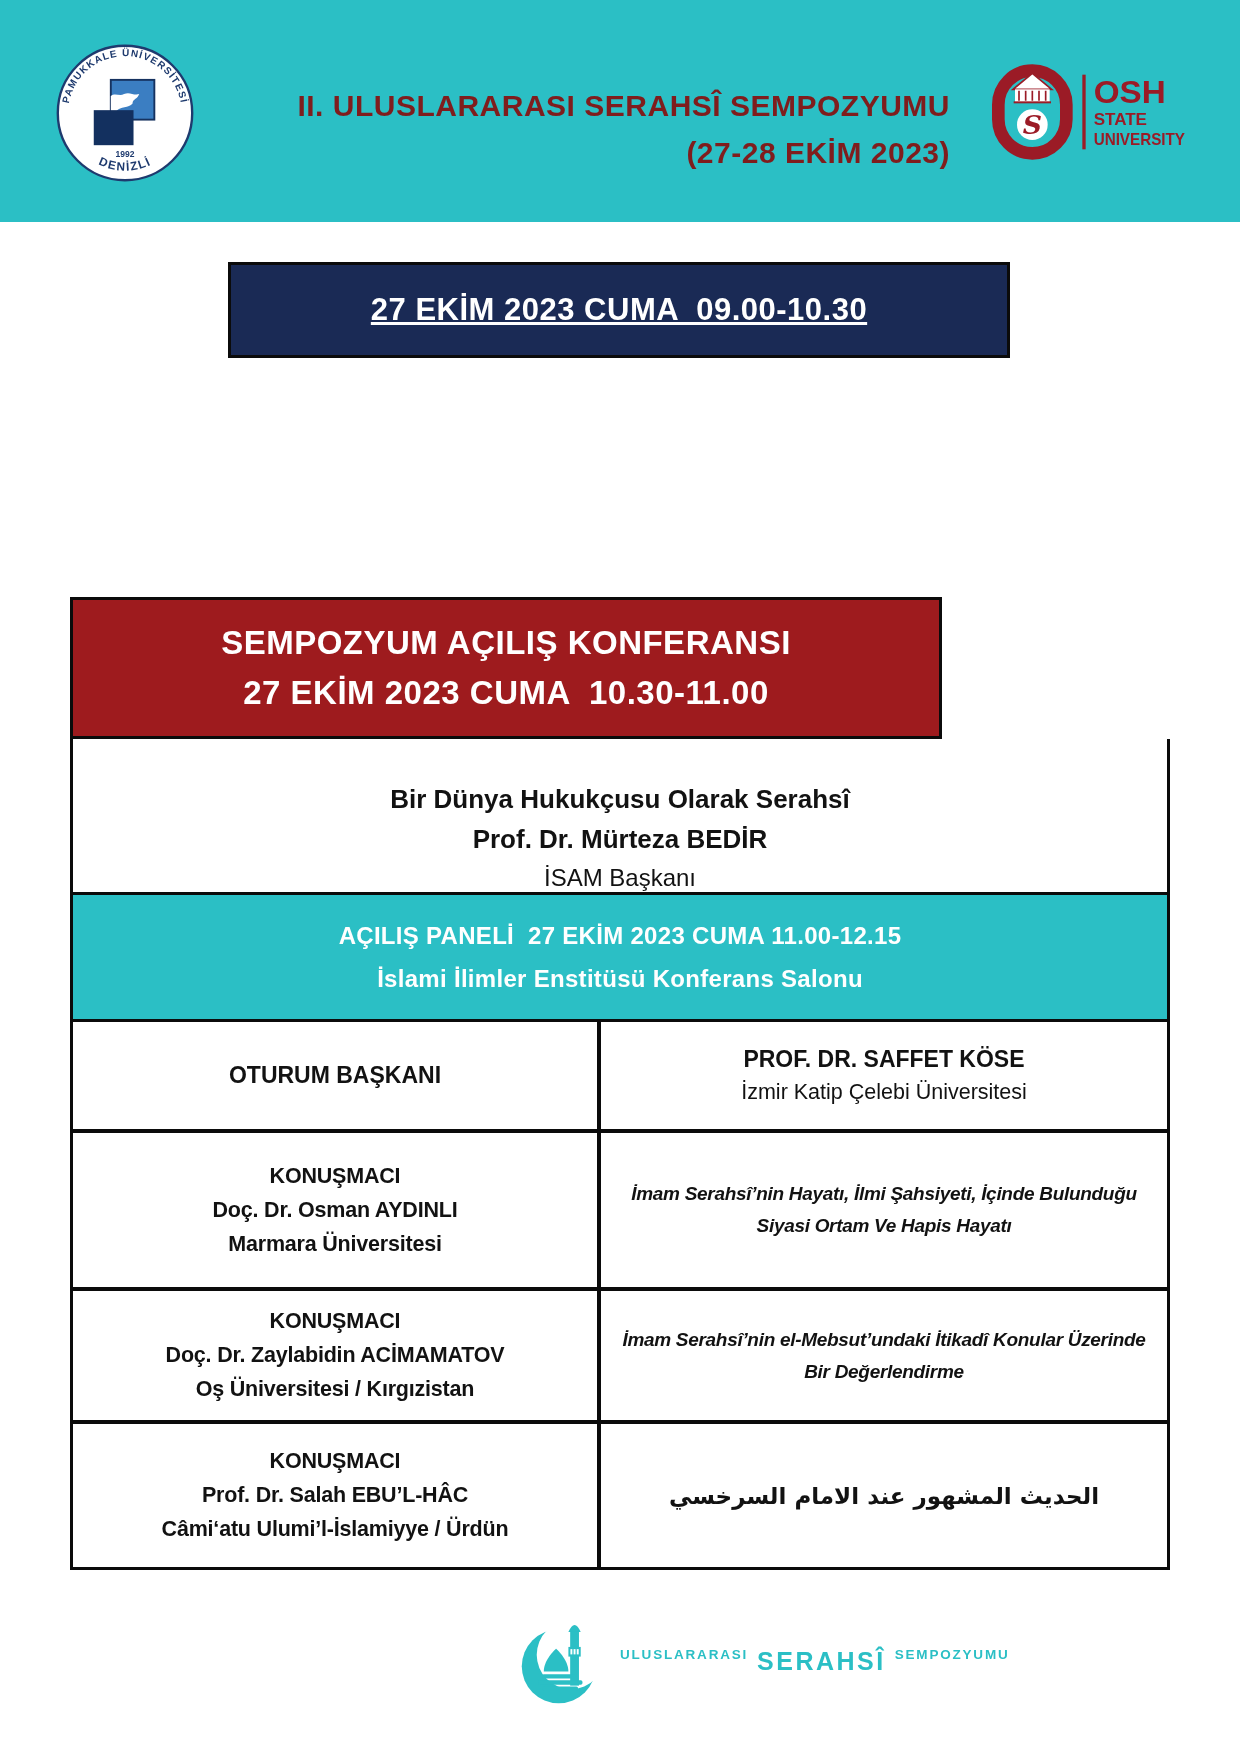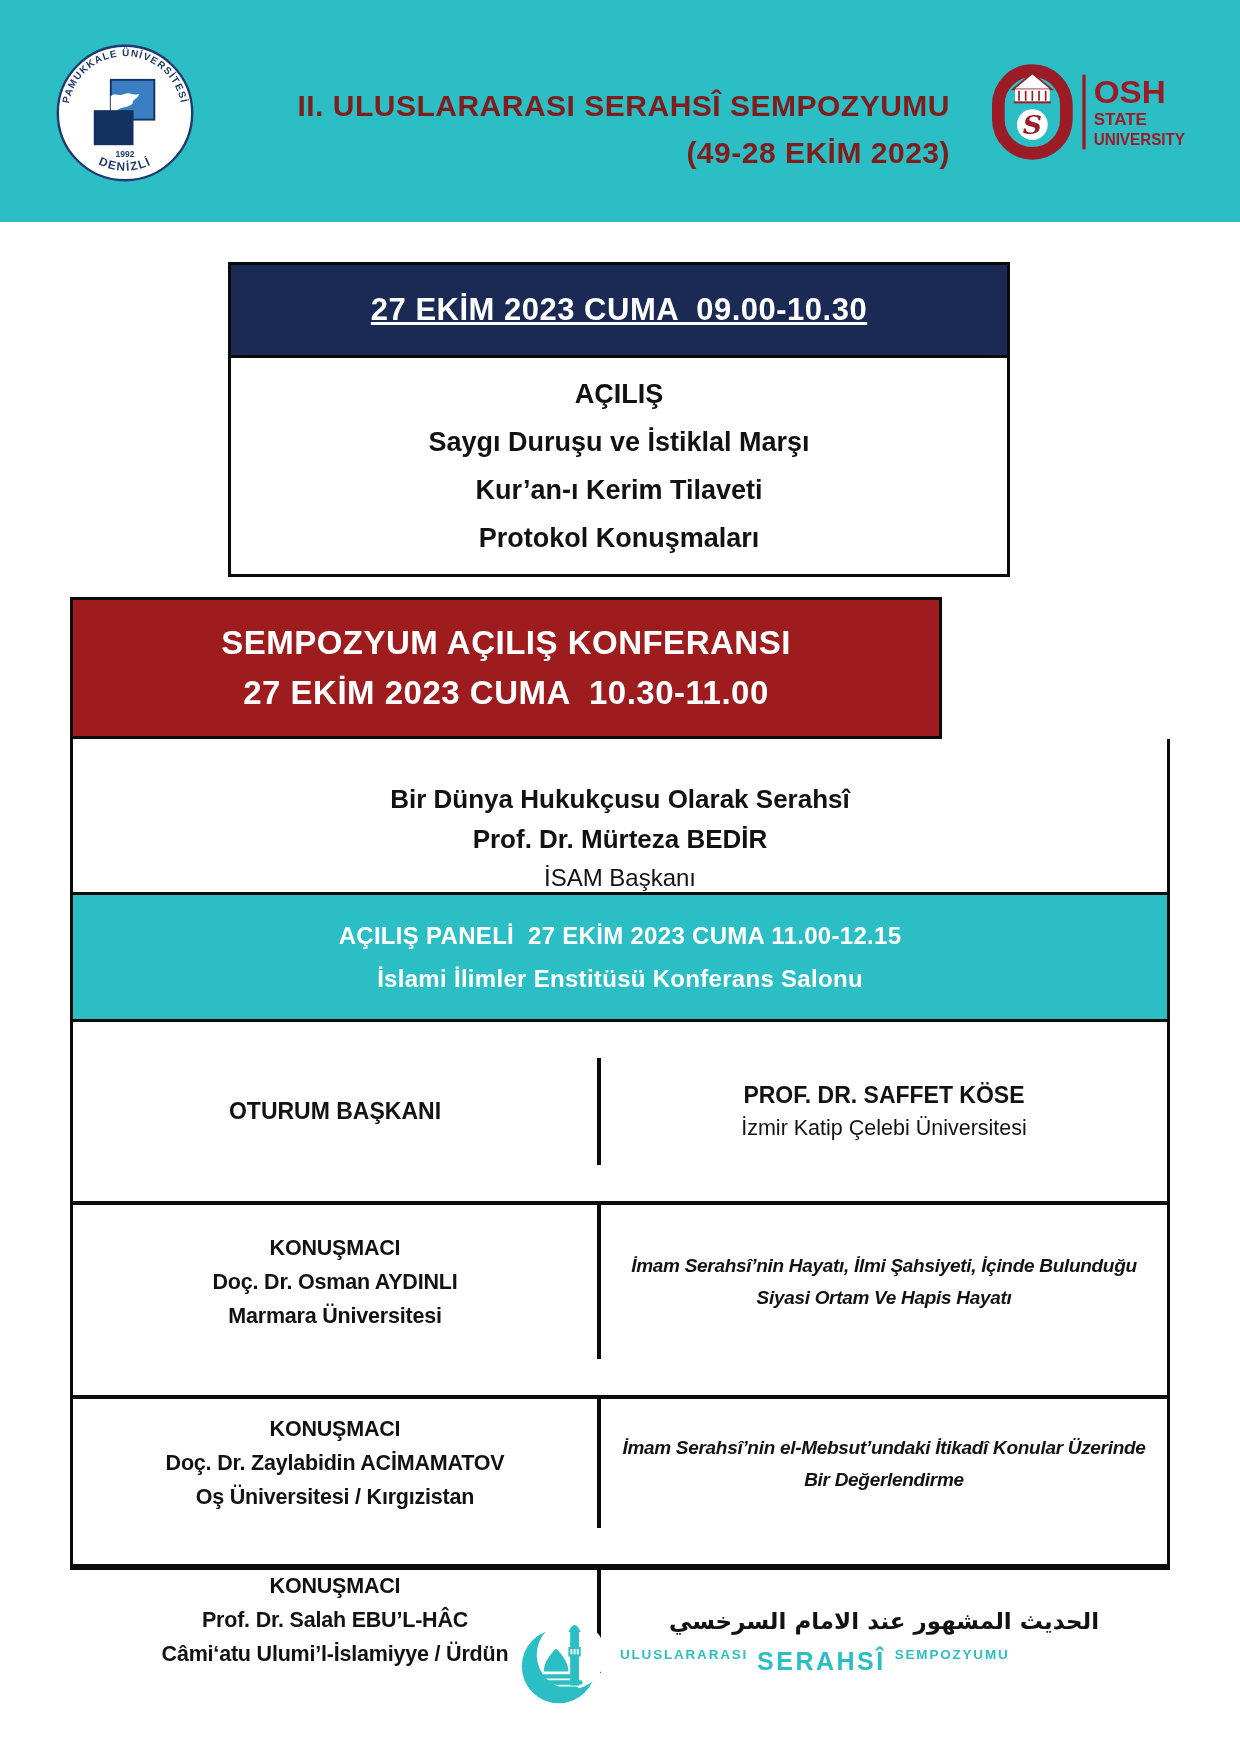--- a/index.html
+++ b/index.html
@@ -34,21 +34,21 @@
 
   
   .panel-box{position:absolute;left:70px;top:895px;width:1100px;height:124px;box-sizing:border-box;
     background:#2bbfc5;border-left:3px solid #0b0b0b;border-right:3px solid #0b0b0b;display:flex;
     flex-direction:column;align-items:center;justify-content:center;gap:15px;color:#ffffff;
     font-size:24px;font-weight:800;letter-spacing:.3px;text-align:center;}
 
   
   .panel-table{position:absolute;left:70px;top:1019px;width:1100px;height:551px;box-sizing:border-box;
     background:#ffffff;border:3px solid #0b0b0b;display:flex;flex-direction:column;}
-  .trow{display:flex;box-sizing:border-box;flex:0 0 auto;margin-top:36px;}
+  .trow{display:flex;box-sizing:border-box;flex:0 0 auto;}
   .trow + .trow{border-top:4px solid #0b0b0b;}
   .r1{height:107px;} .r2{height:158px;} .r3{height:133px;} .r4{flex:1 1 auto;}
   .tcell{box-sizing:border-box;display:flex;flex-direction:column;align-items:center;justify-content:center;
     text-align:center;}
   .tcell.left{width:528px;flex:none;border-right:4px solid #0b0b0b;gap:9px;padding:6px 14px;}
   .tcell.right{flex:1;gap:7px;padding:9px 20px;}
   .cell-line-bold{font-size:21.5px;font-weight:800;letter-spacing:-0.2px;}
   .role-line{font-size:23px;font-weight:800;}
   .speaker-name{font-size:23px;font-weight:800;}
   .speaker-affil{font-size:21.5px;font-weight:400;}
@@ -85,21 +85,21 @@
         <textPath href="#pamArcTop" startOffset="50%" text-anchor="middle">PAMUKKALE ÜNİVERSİTESİ</textPath>
       </text>
       <text x="75" y="121" text-anchor="middle" font-size="9" font-weight="bold" fill="#1e3a6e">1992</text>
       <text font-size="12.5" font-weight="bold" fill="#1e3a6e" letter-spacing="1.5">
         <textPath href="#pamArcBot" startOffset="50%" text-anchor="middle">DENİZLİ</textPath>
       </text>
     </svg>
 
     <div class="header-title">
       <div>II. ULUSLARARASI SERAHSÎ SEMPOZYUMU</div>
-      <div>(49-28 EKİM 2023)</div>
+      <div>(27-28 EKİM 2023)</div>
     </div>
 
     <svg class="osh-logo" viewBox="0 0 300 140">
       <rect x="20" y="8" width="102" height="124" rx="51" fill="none" stroke="#9b1b26" stroke-width="19"></rect>
       <polygon points="71,12 100,36 42,36" fill="#ffffff" stroke="#9b1b26" stroke-width="2.5"></polygon>
       <rect x="45" y="36" width="52" height="19" fill="#ffffff"></rect>
       <path d="M51,38 V53 M61,38 V53 M71,38 V53 M81,38 V53 M91,38 V53" stroke="#9b1b26" stroke-width="2.5" fill="none"></path>
       <rect x="43" y="54" width="56" height="3" fill="#9b1b26"></rect>
       <circle cx="71" cy="89" r="23" fill="#ffffff"></circle>
       <text x="71" y="103" text-anchor="middle" font-size="40" font-style="italic" font-weight="bold" font-family="'DejaVu Serif', serif" fill="#9b1b26">S</text>
@@ -107,26 +107,20 @@
       <text x="163" y="56" font-size="48" font-weight="800" fill="#9b1b26" textLength="108" lengthAdjust="spacingAndGlyphs">OSH</text>
       <text x="163" y="89" font-size="25" font-weight="800" fill="#9b1b26" textLength="80" lengthAdjust="spacingAndGlyphs">STATE</text>
       <text x="163" y="120" font-size="25" font-weight="800" fill="#9b1b26" textLength="137" lengthAdjust="spacingAndGlyphs">UNIVERSITY</text>
     </svg>
   </div>
 
   <div class="navy-box">
     <span class="pre">27 EKİM 2023 CUMA  09.00-10.30</span>
   </div>
 
-  <div class="acilis-box">
-    <div>AÇILIŞ</div>
-    <div>Saygı Duruşu ve İstiklal Marşı</div>
-    <div>Kur’an-ı Kerim Tilaveti</div>
-    <div>Protokol Konuşmaları</div>
-  </div>
 
   <div class="red-box">
     <div>SEMPOZYUM AÇILIŞ KONFERANSI</div>
     <div class="pre">27 EKİM 2023 CUMA  10.30-11.00</div>
   </div>
 
   <div class="bedir-box">
     <div class="bedir-title">Bir Dünya Hukukçusu Olarak Serahsî</div>
     <div class="bedir-speaker">Prof. Dr. Mürteza BEDİR</div>
     <div class="bedir-affil">İSAM Başkanı</div>

